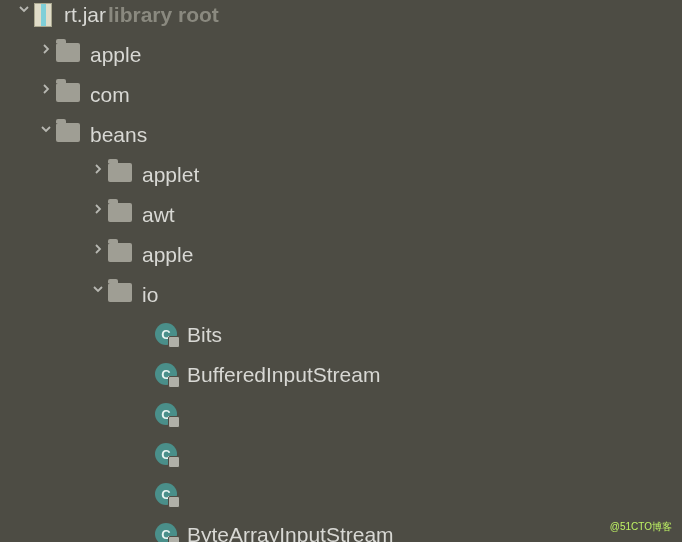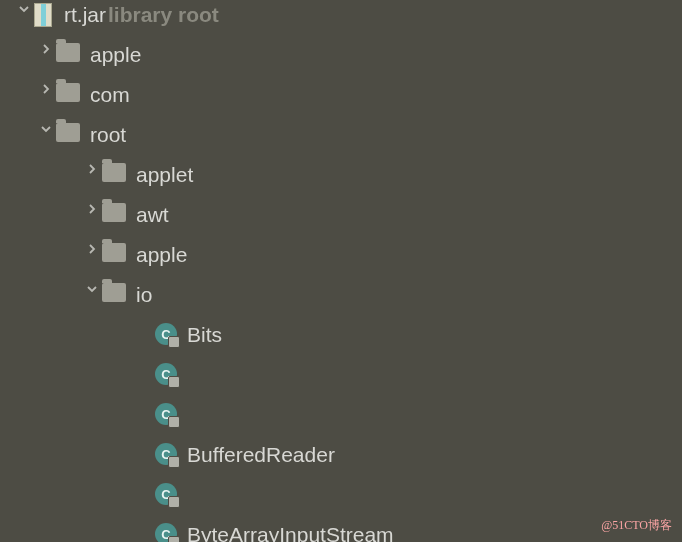--- a/index.html
+++ b/index.html
@@ -71,29 +71,28 @@
       position: absolute;
       right: -3px; bottom: -3px;
       width: 10px; height: 10px;
       background: #b0b0a8;
       border-radius: 2px;
       border: 1px solid #4d4c44;
     }
     .label { white-space: nowrap; }
     .lib-root { color: #8a897f; margin-left: 2px; font-weight: bold; }
     .indent-1 { padding-left: 36px; }
-    .indent-2 { padding-left: 82px; }
+    .indent-2 { padding-left: 82px; margin-left: 6px; }
     .indent-3 { padding-left: 155px; }
     .watermark {
       position: absolute;
       right: 10px;
       bottom: 8px;
-      color: #fca5a5;
-      font-size: 12px;
-      font-family: Liberation Serif, serif;
+      color: #bef264;
+      font-size: 10px;
     }
   </style>
 </head>
 <body>
 
 <div class="tree-row">
   <span class="chevron">
     <svg width="12" height="12" viewBox="0 0 12 12">
         <path d="M2 4 L6 8 L10 4" stroke="currentColor" stroke-width="1.8" fill="none"></path>
       </svg>
@@ -123,21 +122,21 @@
   <span class="label">com</span>
 </div>
 
 <div class="tree-row indent-1">
   <span class="chevron">
     <svg width="12" height="12" viewBox="0 0 12 12">
         <path d="M2 4 L6 8 L10 4" stroke="currentColor" stroke-width="1.8" fill="none"></path>
       </svg>
   </span>
   <span class="folder-icon"></span>
-  <span class="label">root</span>
+  <span class="label">beans</span>
 </div>
 
 <div class="tree-row indent-2">
   <span class="chevron">
     <svg width="12" height="12" viewBox="0 0 12 12">
         <path d="M4 2 L8 6 L4 10" stroke="currentColor" stroke-width="1.8" fill="none"></path>
       </svg>
   </span>
   <span class="folder-icon"></span>
   <span class="label">applet</span>
@@ -172,27 +171,27 @@
   <span class="folder-icon"></span>
   <span class="label">io</span>
 </div>
 
 <div class="tree-row indent-3">
   <span class="class-icon">C</span>
   <span class="label">Bits</span>
 </div>
 <div class="tree-row indent-3">
   <span class="class-icon">C</span>
+  <span class="label">BufferedInputStream</span>
 </div>
 <div class="tree-row indent-3">
   <span class="class-icon">C</span>
 </div>
 <div class="tree-row indent-3">
   <span class="class-icon">C</span>
-  <span class="label">BufferedReader</span>
 </div>
 <div class="tree-row indent-3">
   <span class="class-icon">C</span>
 </div>
 <div class="tree-row indent-3">
   <span class="class-icon">C</span>
   <span class="label">ByteArrayInputStream</span>
 </div>
 
 <div class="watermark">@51CTO博客</div>

